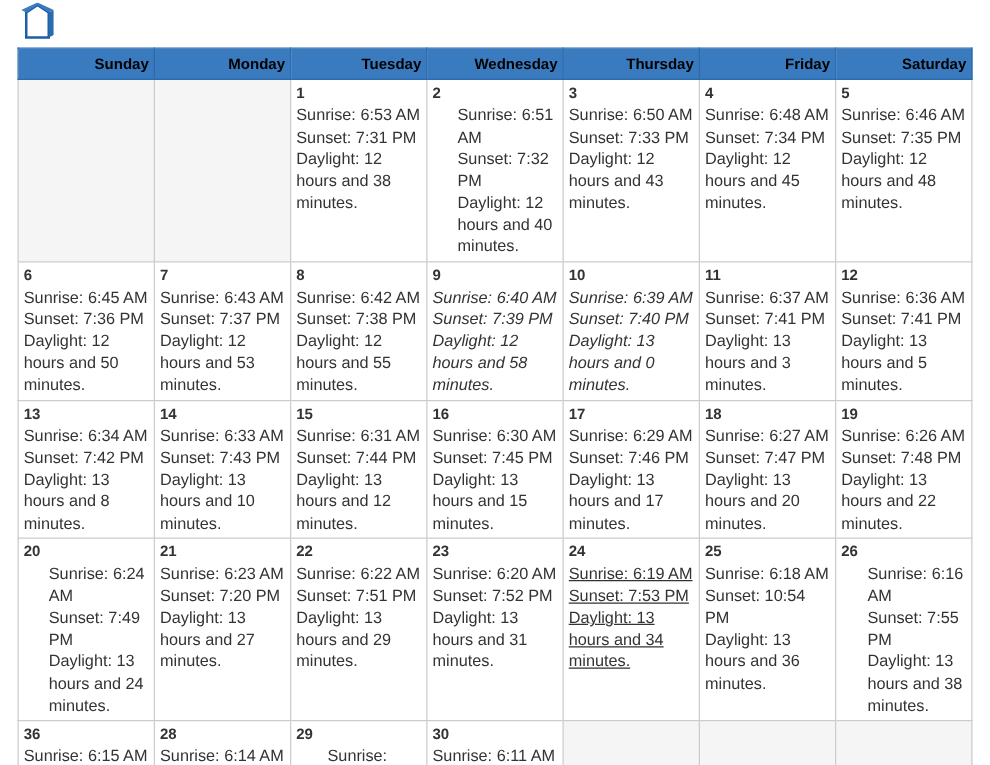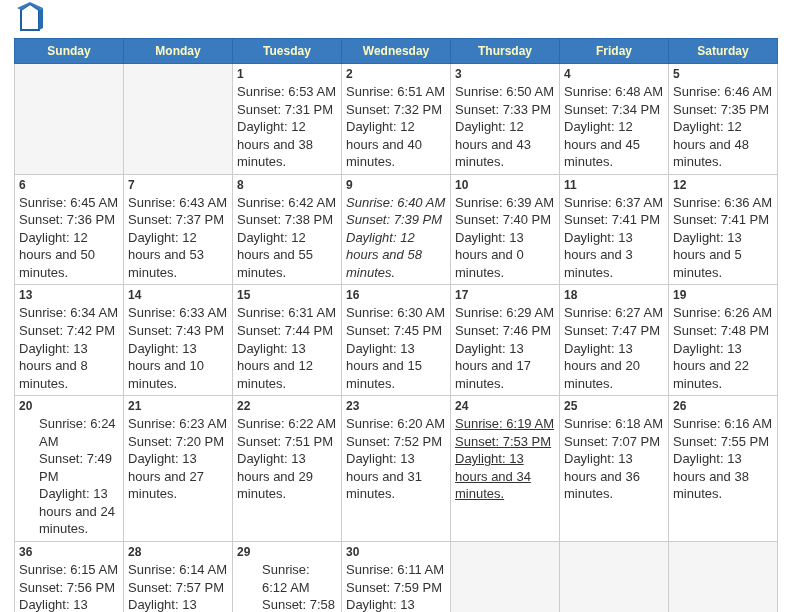--- a/index.html
+++ b/index.html
@@ -41,26 +41,26 @@
       font-weight: normal;
     }
     .calendar {
       flex: 1;
       border-collapse: collapse;
       width: 100%;
       table-layout: fixed;
     }
     .calendar th {
       background: #3a7bbf;
-      color: #fef9c3;
+      color: #000000;
       font-size: 12px;
       font-weight: bold;
       padding: 5px 4px;
       border: 1px solid #2a6aae;
-      text-align: center;
+      text-align: right;
     }
     .calendar td {
       border: 1px solid #ccc;
       vertical-align: top;
       padding: 3px 4px;
       font-size: 9.5px;
       color: #333;
       background: #fff;
       height: 86px;
     }
@@ -119,21 +119,21 @@
           <td class="empty"></td>
           <td class="empty"></td>
           <td>
             <span class="day-number">1</span>
             <div class="day-info" style="white-space: pre-line;">Sunrise: 6:53 AM
 Sunset: 7:31 PM
 Daylight: 12 hours and 38 minutes.</div>
           </td>
           <td>
             <span class="day-number">2</span>
-            <div class="day-info" style="white-space: pre-line;">Sunrise: 6:51 AM
+            <div class="day-info" style="white-space: pre-line; margin-left: 20px;">Sunrise: 6:51 AM
 Sunset: 7:32 PM
 Daylight: 12 hours and 40 minutes.</div>
           </td>
           <td>
             <span class="day-number">3</span>
             <div class="day-info" style="white-space: pre-line;">Sunrise: 6:50 AM
 Sunset: 7:33 PM
 Daylight: 12 hours and 43 minutes.</div>
           </td>
           <td>
@@ -169,21 +169,21 @@
 Daylight: 12 hours and 55 minutes.</div>
           </td>
           <td>
             <span class="day-number">9</span>
             <div class="day-info" style="white-space: pre-line; font-style: italic;">Sunrise: 6:40 AM
 Sunset: 7:39 PM
 Daylight: 12 hours and 58 minutes.</div>
           </td>
           <td>
             <span class="day-number">10</span>
-            <div class="day-info" style="white-space: pre-line;">Sunrise: 6:39 AM
+            <div class="day-info" style="white-space: pre-line; font-style: italic;">Sunrise: 6:39 AM
 Sunset: 7:40 PM
 Daylight: 13 hours and 0 minutes.</div>
           </td>
           <td>
             <span class="day-number">11</span>
             <div class="day-info" style="white-space: pre-line;">Sunrise: 6:37 AM
 Sunset: 7:41 PM
 Daylight: 13 hours and 3 minutes.</div>
           </td>
           <td>
@@ -264,26 +264,26 @@
           </td>
           <td>
             <span class="day-number">24</span>
             <div class="day-info" style="white-space: pre-line; text-decoration: underline;">Sunrise: 6:19 AM
 Sunset: 7:53 PM
 Daylight: 13 hours and 34 minutes.</div>
           </td>
           <td>
             <span class="day-number">25</span>
             <div class="day-info" style="white-space: pre-line;">Sunrise: 6:18 AM
-Sunset: 7:07 PM
+Sunset: 10:54 PM
 Daylight: 13 hours and 36 minutes.</div>
           </td>
           <td>
             <span class="day-number">26</span>
-            <div class="day-info" style="white-space: pre-line;">Sunrise: 6:16 AM
+            <div class="day-info" style="white-space: pre-line; margin-left: 21px;">Sunrise: 6:16 AM
 Sunset: 7:55 PM
 Daylight: 13 hours and 38 minutes.</div>
           </td>
         </tr>
         <tr>
           <td>
             <span class="day-number">36</span>
             <div class="day-info" style="white-space: pre-line;">Sunrise: 6:15 AM
 Sunset: 7:56 PM
 Daylight: 13 hours and 41 minutes.</div>

